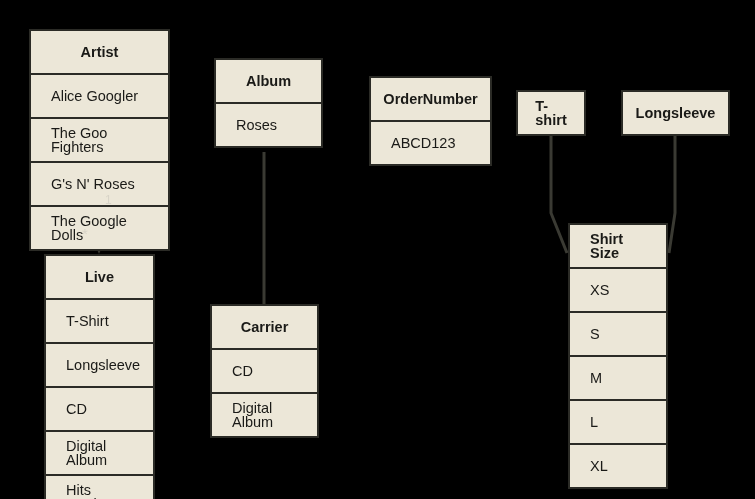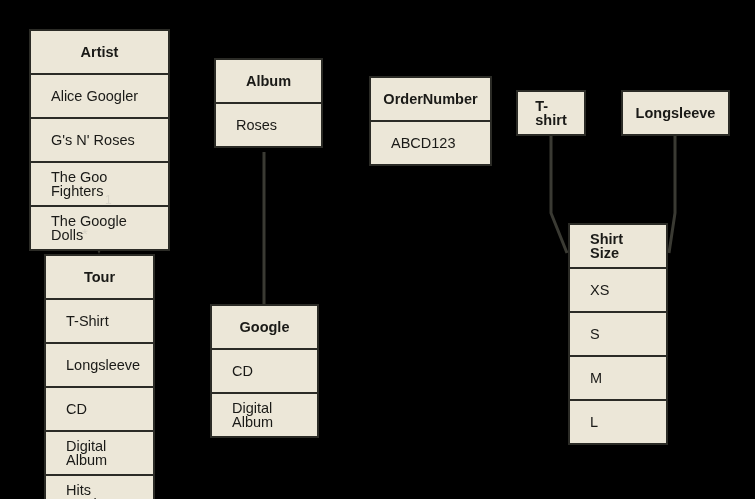--- a/index.html
+++ b/index.html
@@ -77,44 +77,44 @@
     <line x1="264" y1="152" x2="264" y2="306" stroke="#3a3a33" stroke-width="3"></line>
 
     <polyline points="551,120 551,213 567,253" fill="none" stroke="#3a3a33" stroke-width="3"></polyline>
 
     <polyline points="675,120 675,213 669,253" fill="none" stroke="#3a3a33" stroke-width="3"></polyline>
   </svg>
 
   <div class="table-box" style="left:29px; top:29px; width:141px;">
     <div class="cell header">Artist</div>
     <div class="cell">Alice Googler</div>
+    <div class="cell">The Goo Fighters</div>
     <div class="cell">G's N' Roses</div>
-    <div class="cell">The Goo Fighters</div>
     <div class="cell">The Google Dolls</div>
   </div>
 
   <div class="edge-label" style="left:105px; top:194px;">1</div>
   <div class="edge-label star" style="left:82px; top:226px;">*</div>
 
   <div class="table-box" style="left:44px; top:254px; width:111px;">
-    <div class="cell header">Tour</div>
+    <div class="cell header">Live</div>
     <div class="cell">T-Shirt</div>
     <div class="cell">Longsleeve</div>
     <div class="cell">CD</div>
     <div class="cell">Digital Album</div>
     <div class="cell">Hits Movie</div>
   </div>
 
   <div class="table-box" style="left:214px; top:58px; width:109px;">
     <div class="cell header">Album</div>
     <div class="cell">Roses</div>
   </div>
 
   <div class="table-box" style="left:210px; top:304px; width:109px;">
-    <div class="cell header">Google</div>
+    <div class="cell header">Carrier</div>
     <div class="cell">CD</div>
     <div class="cell">Digital Album</div>
   </div>
 
   <div class="table-box" style="left:369px; top:76px; width:123px;">
     <div class="cell header">OrderNumber</div>
     <div class="cell">ABCD123</div>
   </div>
 
   <div class="table-box" style="left:516px; top:90px; width:70px;">
@@ -124,15 +124,16 @@
   <div class="table-box" style="left:621px; top:90px; width:109px;">
     <div class="cell header single">Longsleeve</div>
   </div>
 
   <div class="table-box" style="left:568px; top:223px; width:100px;">
     <div class="cell header">Shirt Size</div>
     <div class="cell">XS</div>
     <div class="cell">S</div>
     <div class="cell">M</div>
     <div class="cell">L</div>
+    <div class="cell">XL</div>
   </div>
 
 </div>
 
 </body></html>

